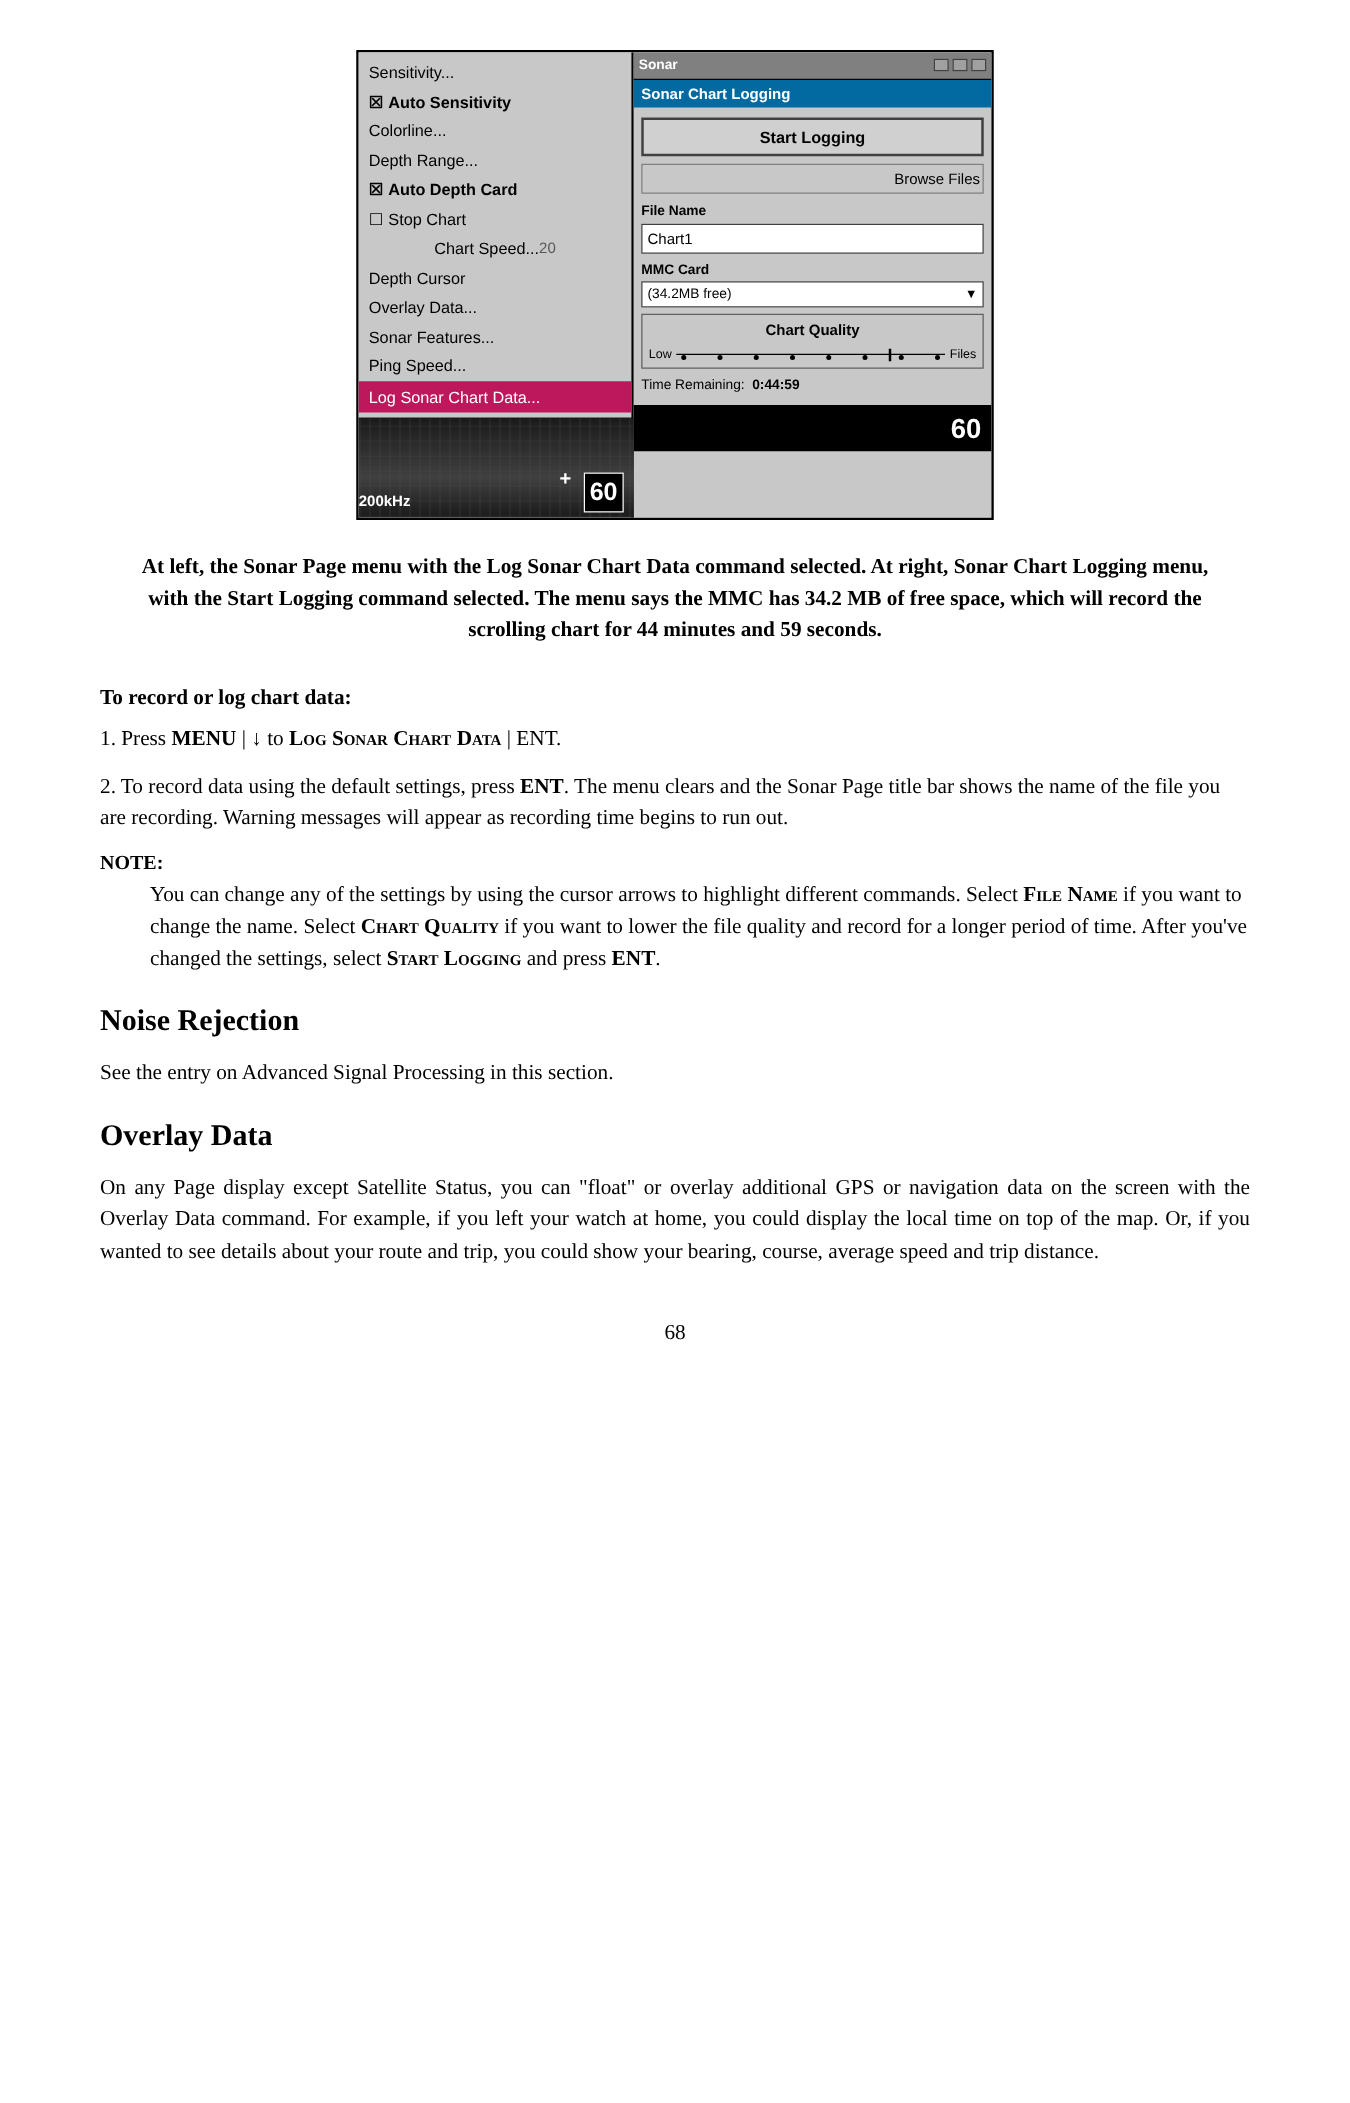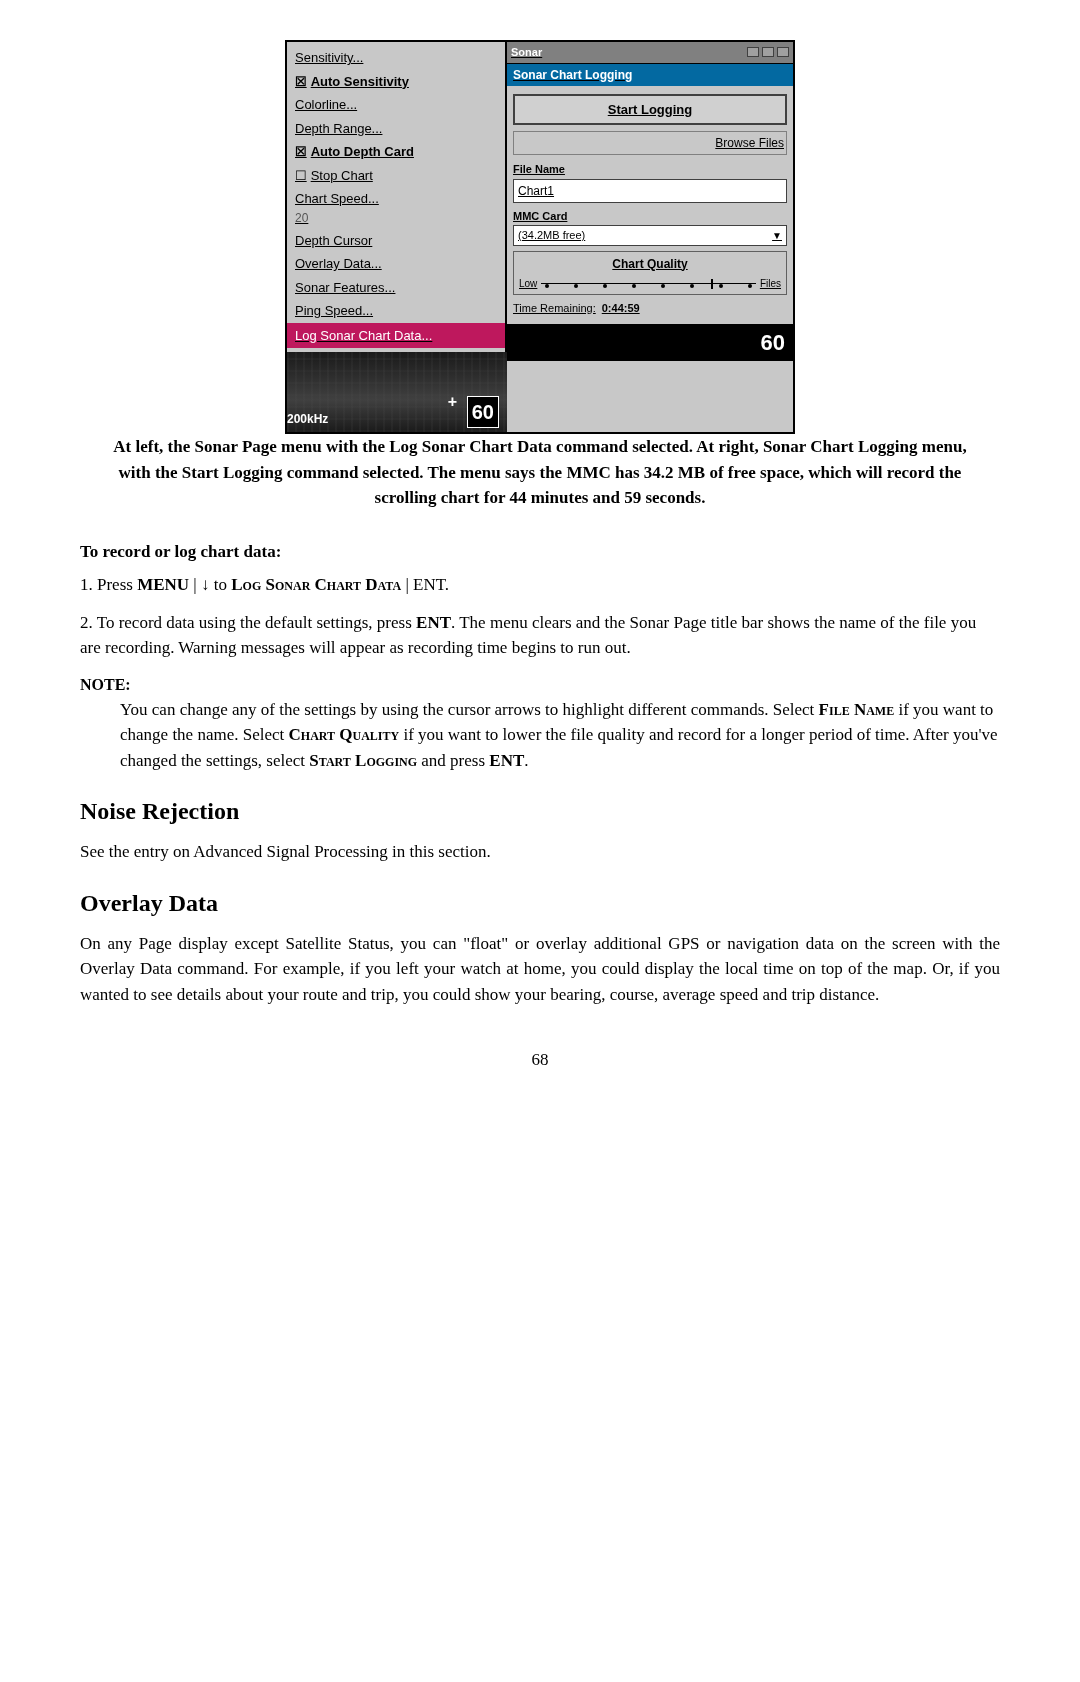--- a/index.html
+++ b/index.html
@@ -11,21 +11,21 @@
       min-height: 1682px;
       padding: 40px 80px 60px 80px;
       font-size: 18px;
       line-height: 1.5;
     }
 
     
     .screenshot-container {
       display: flex;
       justify-content: center;
-      text-decoration: underline;
+      margin-bottom: 24px;
     }
 
     .screens-wrapper {
       display: flex;
       gap: 0;
       border: 2px solid #000;
     }
 
     
     .left-panel {
@@ -389,21 +389,21 @@
         <div class="menu-item">Colorline...</div>
         <div class="menu-item">Depth Range...</div>
         <div class="menu-item checkbox-item bold-item">
           <span>☒</span>
           <span>Auto Depth Card</span>
         </div>
         <div class="menu-item checkbox-item">
           <span>☐</span>
           <span>Stop Chart</span>
         </div>
-        <div class="menu-item" style="display:flex;justify-content:center;flex-direction:column;">
+        <div class="menu-item" style="display:flex;justify-content:center;">
           <span>Chart Speed...</span>
           <span class="menu-value">20</span>
         </div>
         <div class="menu-item">Depth Cursor</div>
         <div class="menu-item">Overlay Data...</div>
         <div class="menu-item">Sonar Features...</div>
         <div class="menu-item">Ping Speed...</div>
         <div class="menu-item highlighted">Log Sonar Chart Data...</div>
       </div>
       <div class="sonar-image">

